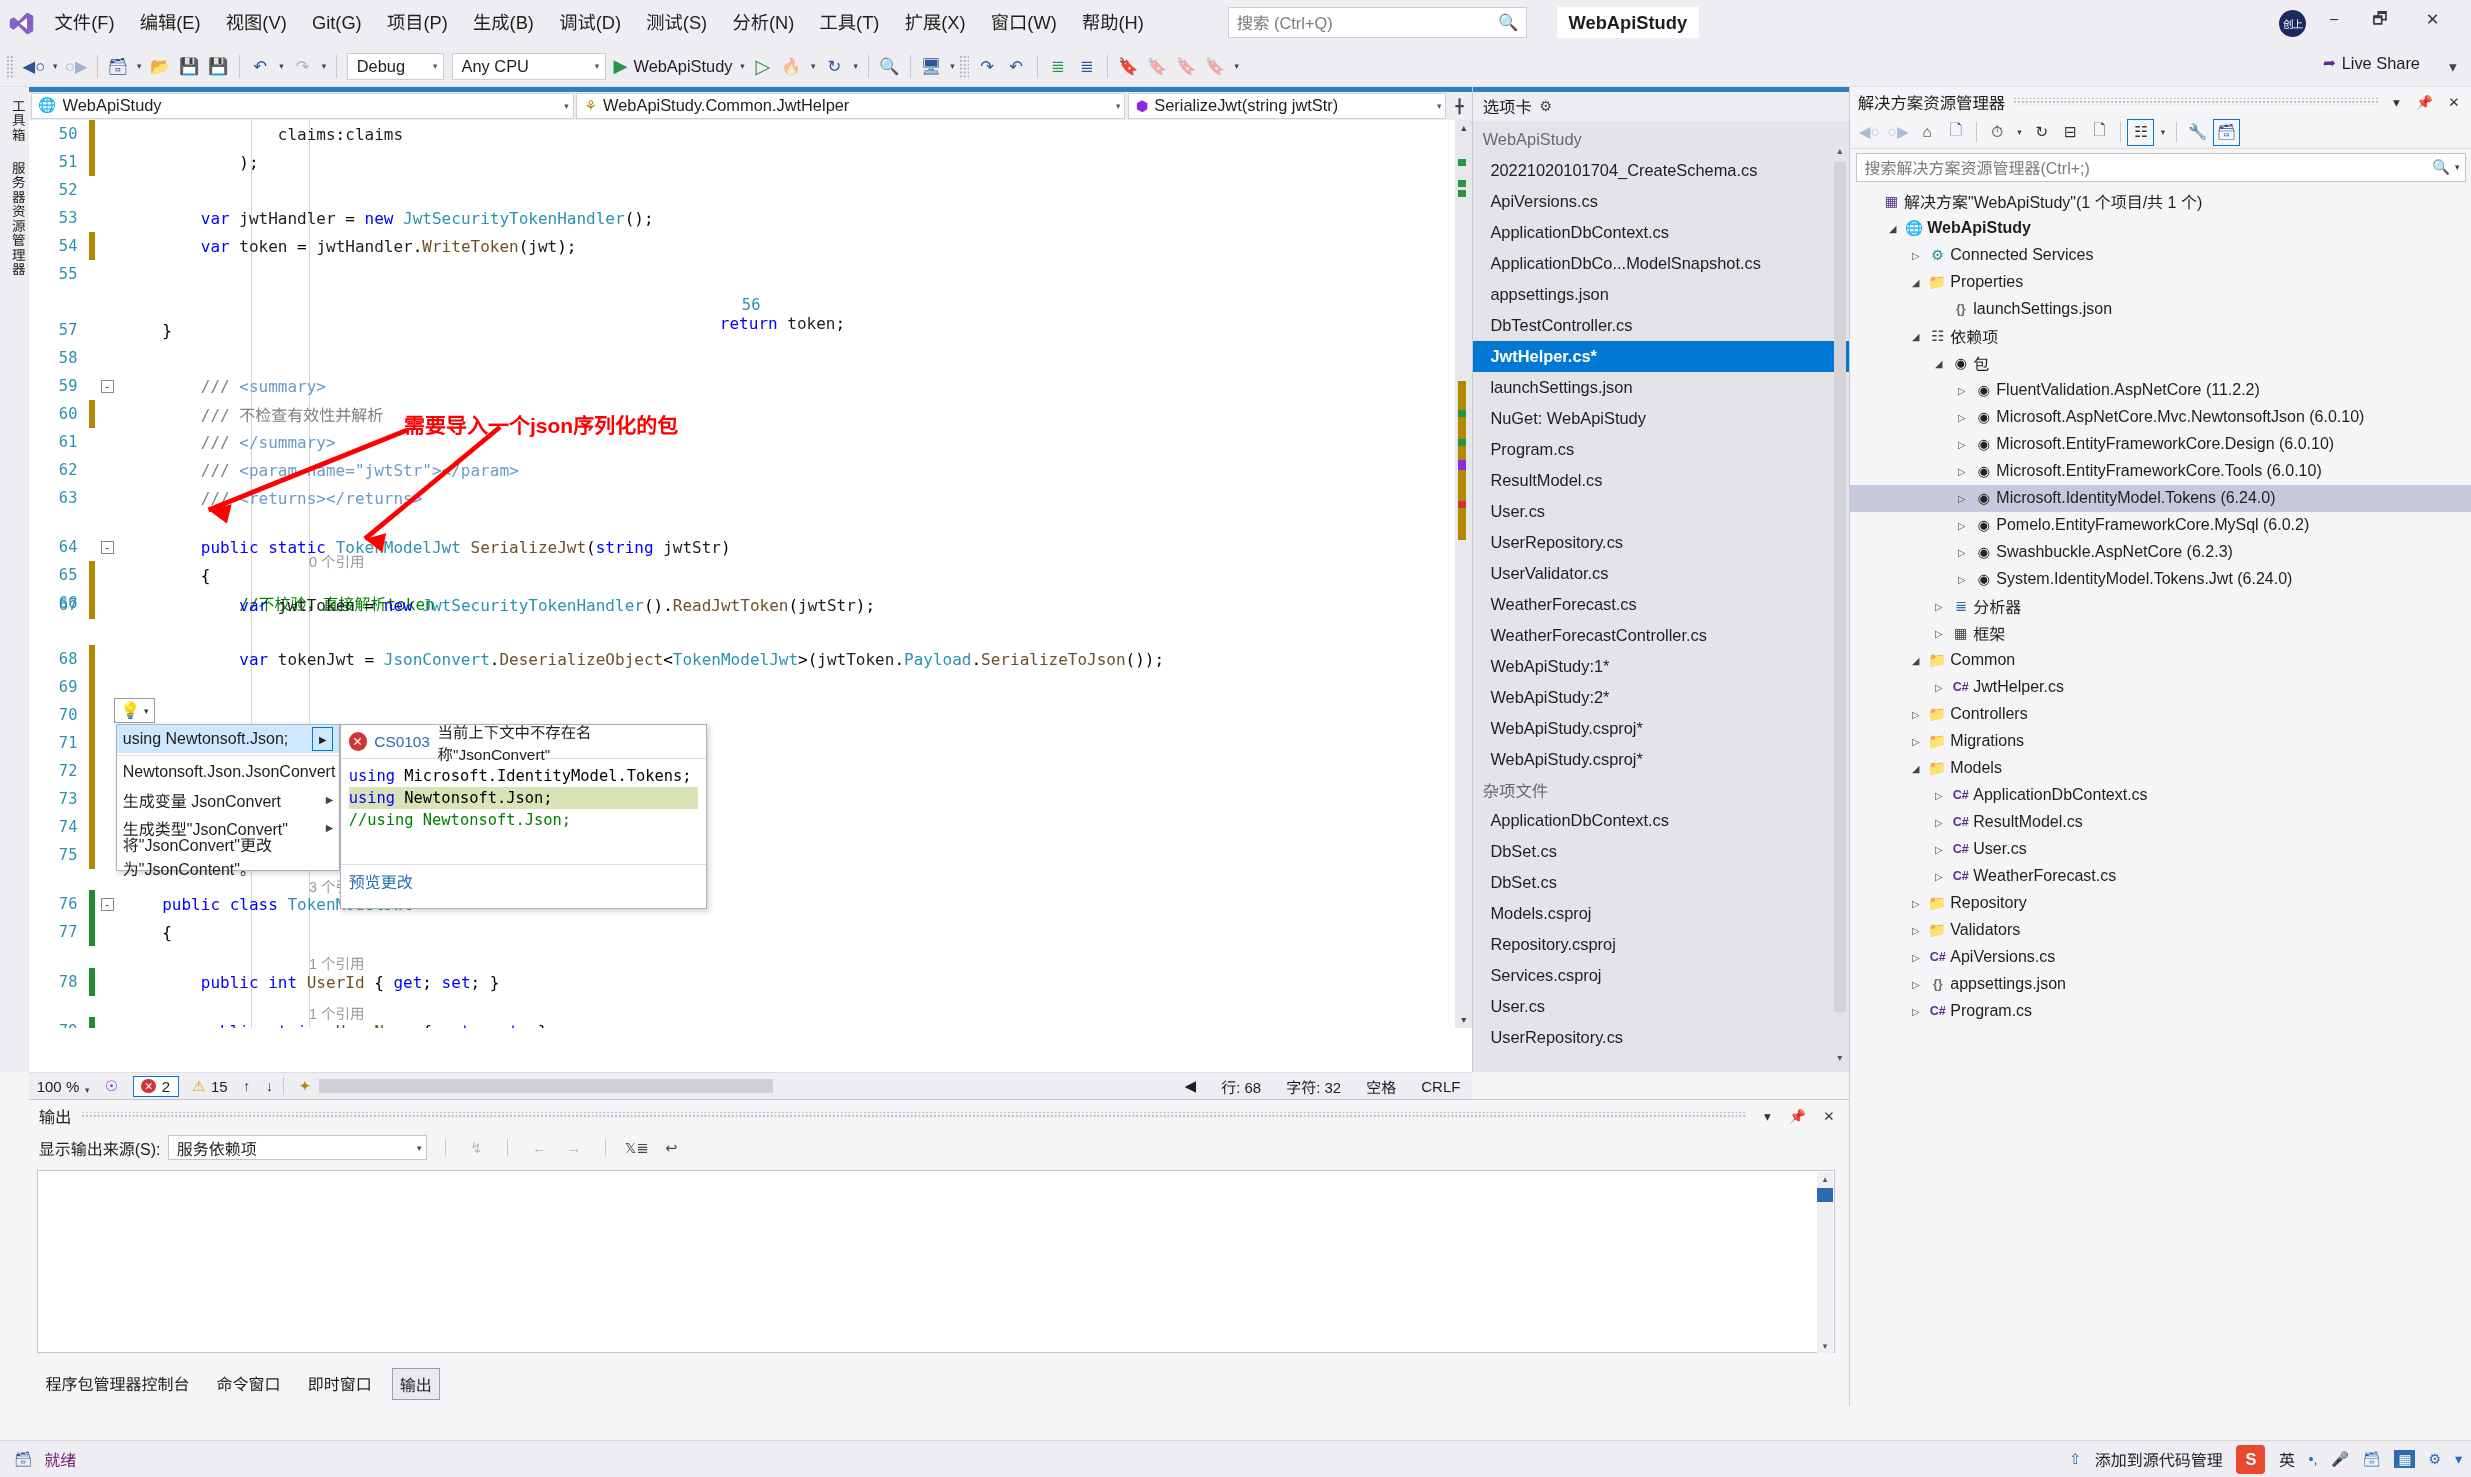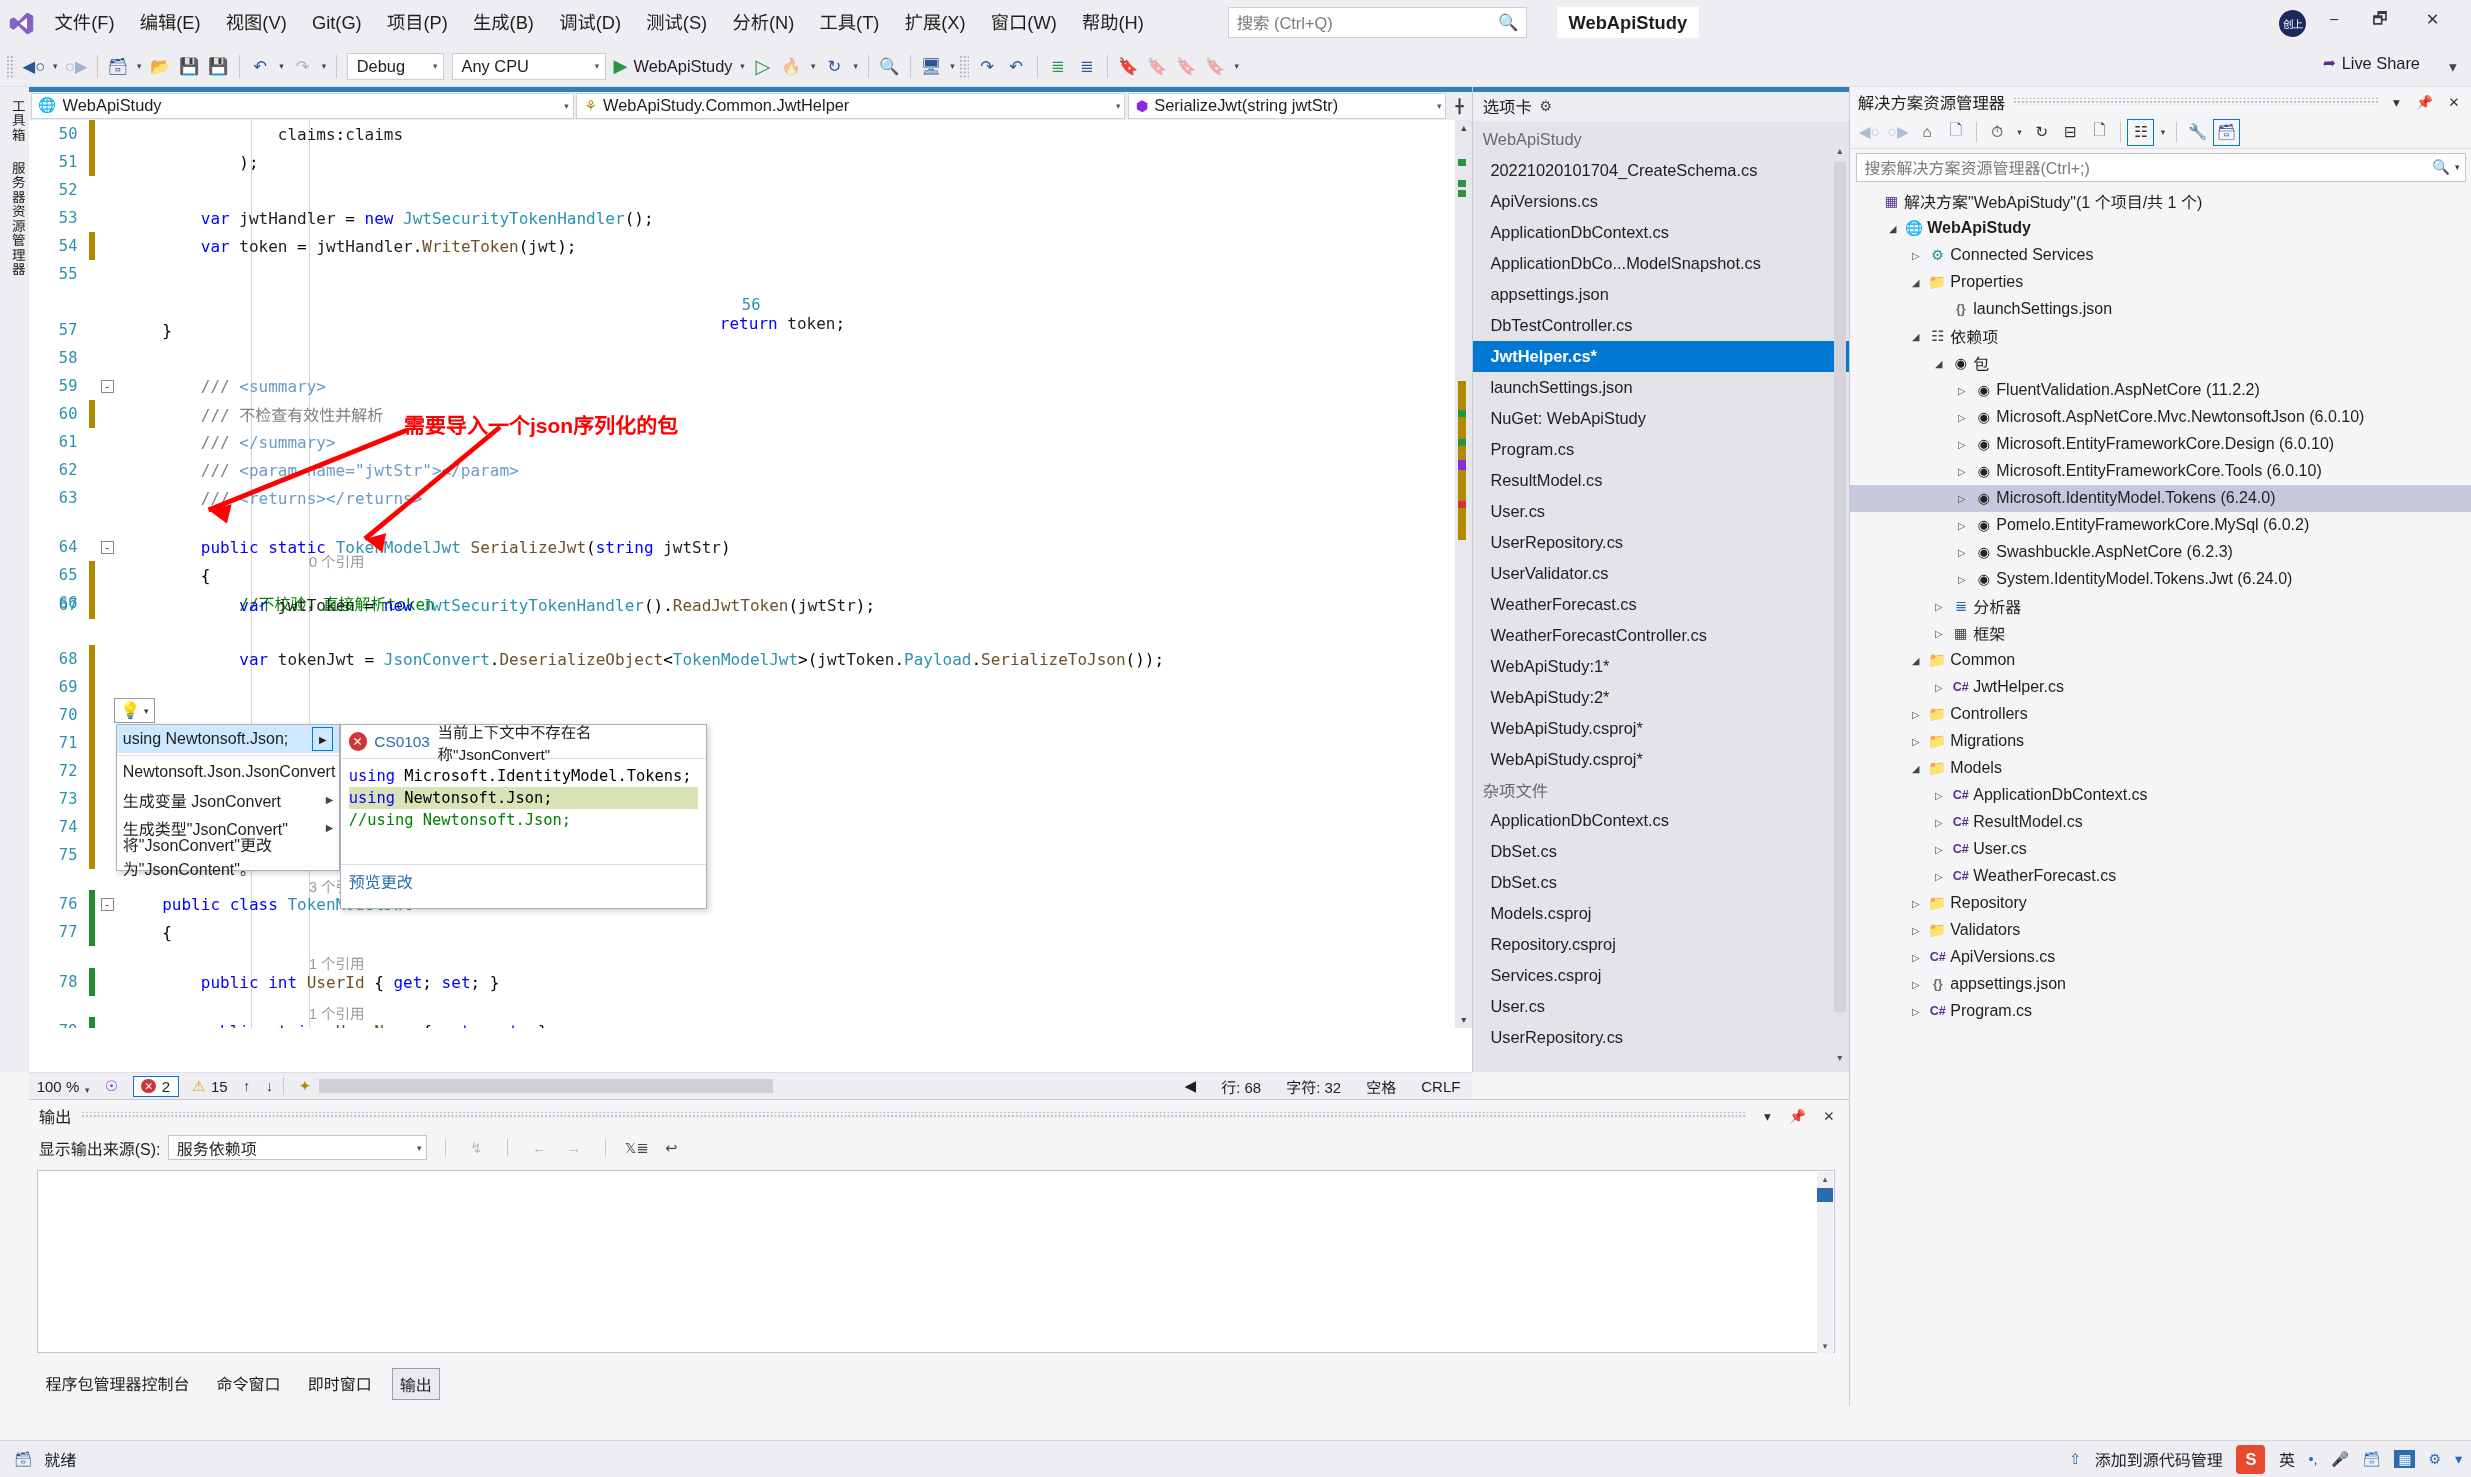--- a/index.html
+++ b/index.html
@@ -322,21 +322,21 @@
   .op-tab.active { border:1px solid #9a9ab0; background:#e9e9f0; }
 
   
   .statusbar {
     position:absolute; left:0; bottom:0; width:2472px; height:37px; background:#eeeef2;
     display:flex; align-items:center; border-top:1px solid #d8d8de;
   }
   .sb-left { display:flex; align-items:center; gap:9.7px; padding-left:11.6px; }
   .sb-ic { width:23px; height:23px; display:flex; align-items:center; justify-content:center;
     font-size:14.5px; color:#2a5699; }
-  .sb-txt { font-size:16px; color:#0f172a; }
+  .sb-txt { font-size:16px; color:#701a75; }
   .sb-right { position:absolute; right:0; display:flex; align-items:center; gap:13.5px; padding-right:9.7px; }
   .sb-up { font-size:14.5px; color:#2b6cb0; }
   .sb-add { font-size:16px; color:#1e1e1e; }
   .sogou { width:29px; height:29px; background:#e8492f; color:#fff; border-radius:3.9px;
     display:flex; align-items:center; justify-content:center; font-size:16.4px; font-weight:bold; }
   .ime { font-size:16px; color:#1e1e1e; }
   .ime-ic { font-size:14.5px; color:#2b6cb0; }
   .ime-box { font-size:13.5px; color:#fff; background:#2b6cb0; padding:1px 3.9px; }
 
   .arrow-svg { position:absolute; left:0; top:0; pointer-events:none; z-index:50; }

